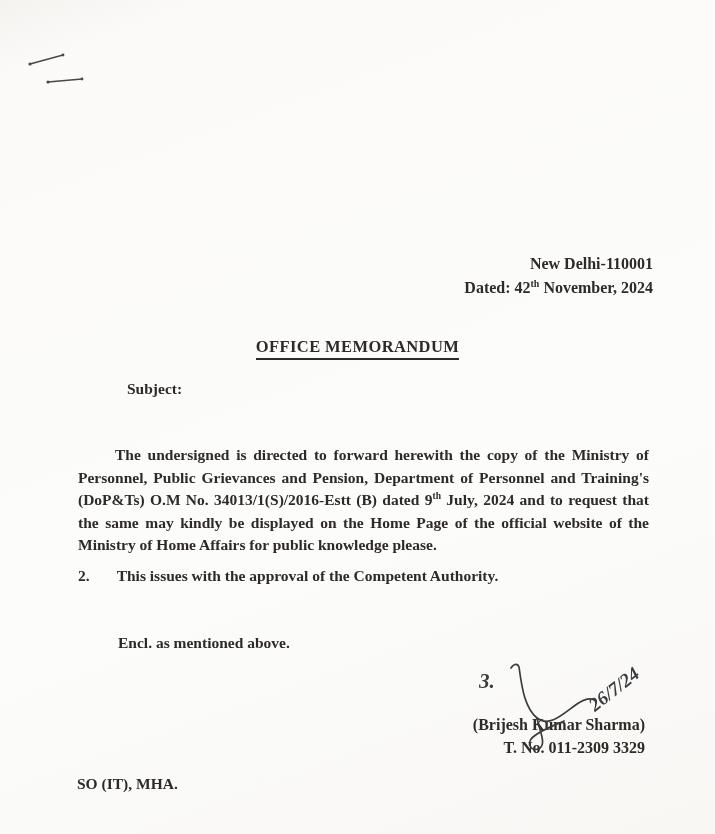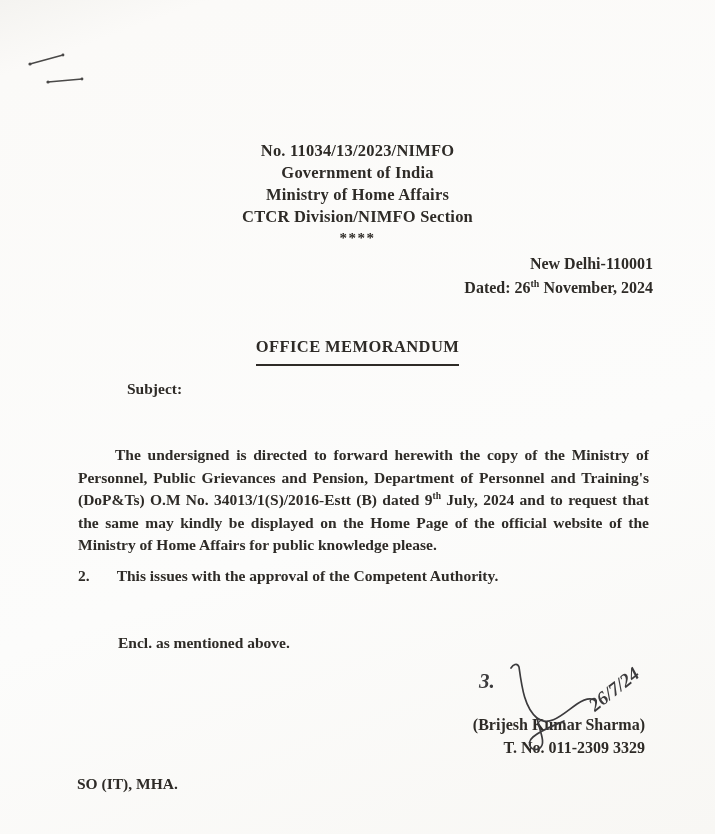--- a/index.html
+++ b/index.html
@@ -36,21 +36,21 @@
     top:252px;right:62px;
     text-align:right;
     font-size:16px;line-height:24px;
   }
 
   .om-title-wrap{left:0;top:337px;width:100%;text-align:center;}
   .om-title{
     display:inline-block;
     font-size:16.5px;letter-spacing:0.4px;
     border-bottom:2px solid var(--ink);
-    padding-bottom:7px;
+    padding-bottom:1px;
   }
 
   .subject-row{
     left:80px;top:377px;width:572px;
     display:flex;align-items:flex-start;
     font-size:15.5px;line-height:23px;
   }
   .subject-label{flex:0 0 87px;margin-left:47px;}
   .subject-text{width:483px;text-align:justify;}
 
@@ -96,31 +96,24 @@
 
   <svg class="abs corner-marks" width="110" height="50" viewBox="0 0 110 50">
     <path class="pen-mark" d="M 12 20 L 45 11"></path>
     <circle class="pen-dot" cx="12" cy="20" r="1.6"></circle>
     <circle class="pen-dot" cx="45" cy="11" r="1.4"></circle>
     <path class="pen-mark" d="M 30 38 L 64 35"></path>
     <circle class="pen-dot" cx="30" cy="38" r="1.6"></circle>
     <circle class="pen-dot" cx="64" cy="35" r="1.4"></circle>
   </svg>
 
-  <div class="abs letterhead">
-    <div>No. 11034/13/2023/NIMFO</div>
-    <div>Government of India</div>
-    <div>Ministry of Home Affairs</div>
-    <div>CTCR Division/NIMFO Section</div>
-    <div class="stars">****</div>
-  </div>
 
   <div class="abs address-block">
     <div>New Delhi-110001</div>
-    <div><span>Dated: 26</span><sup>th</sup><span> November, 2024</span></div>
+    <div><span>Dated: 42</span><sup>th</sup><span> November, 2024</span></div>
   </div>
 
   <div class="abs om-title-wrap">
     <span class="om-title">OFFICE MEMORANDUM</span>
   </div>
 
   <div class="abs subject-row">
     <span class="subject-label">Subject:</span>
   </div>
 

